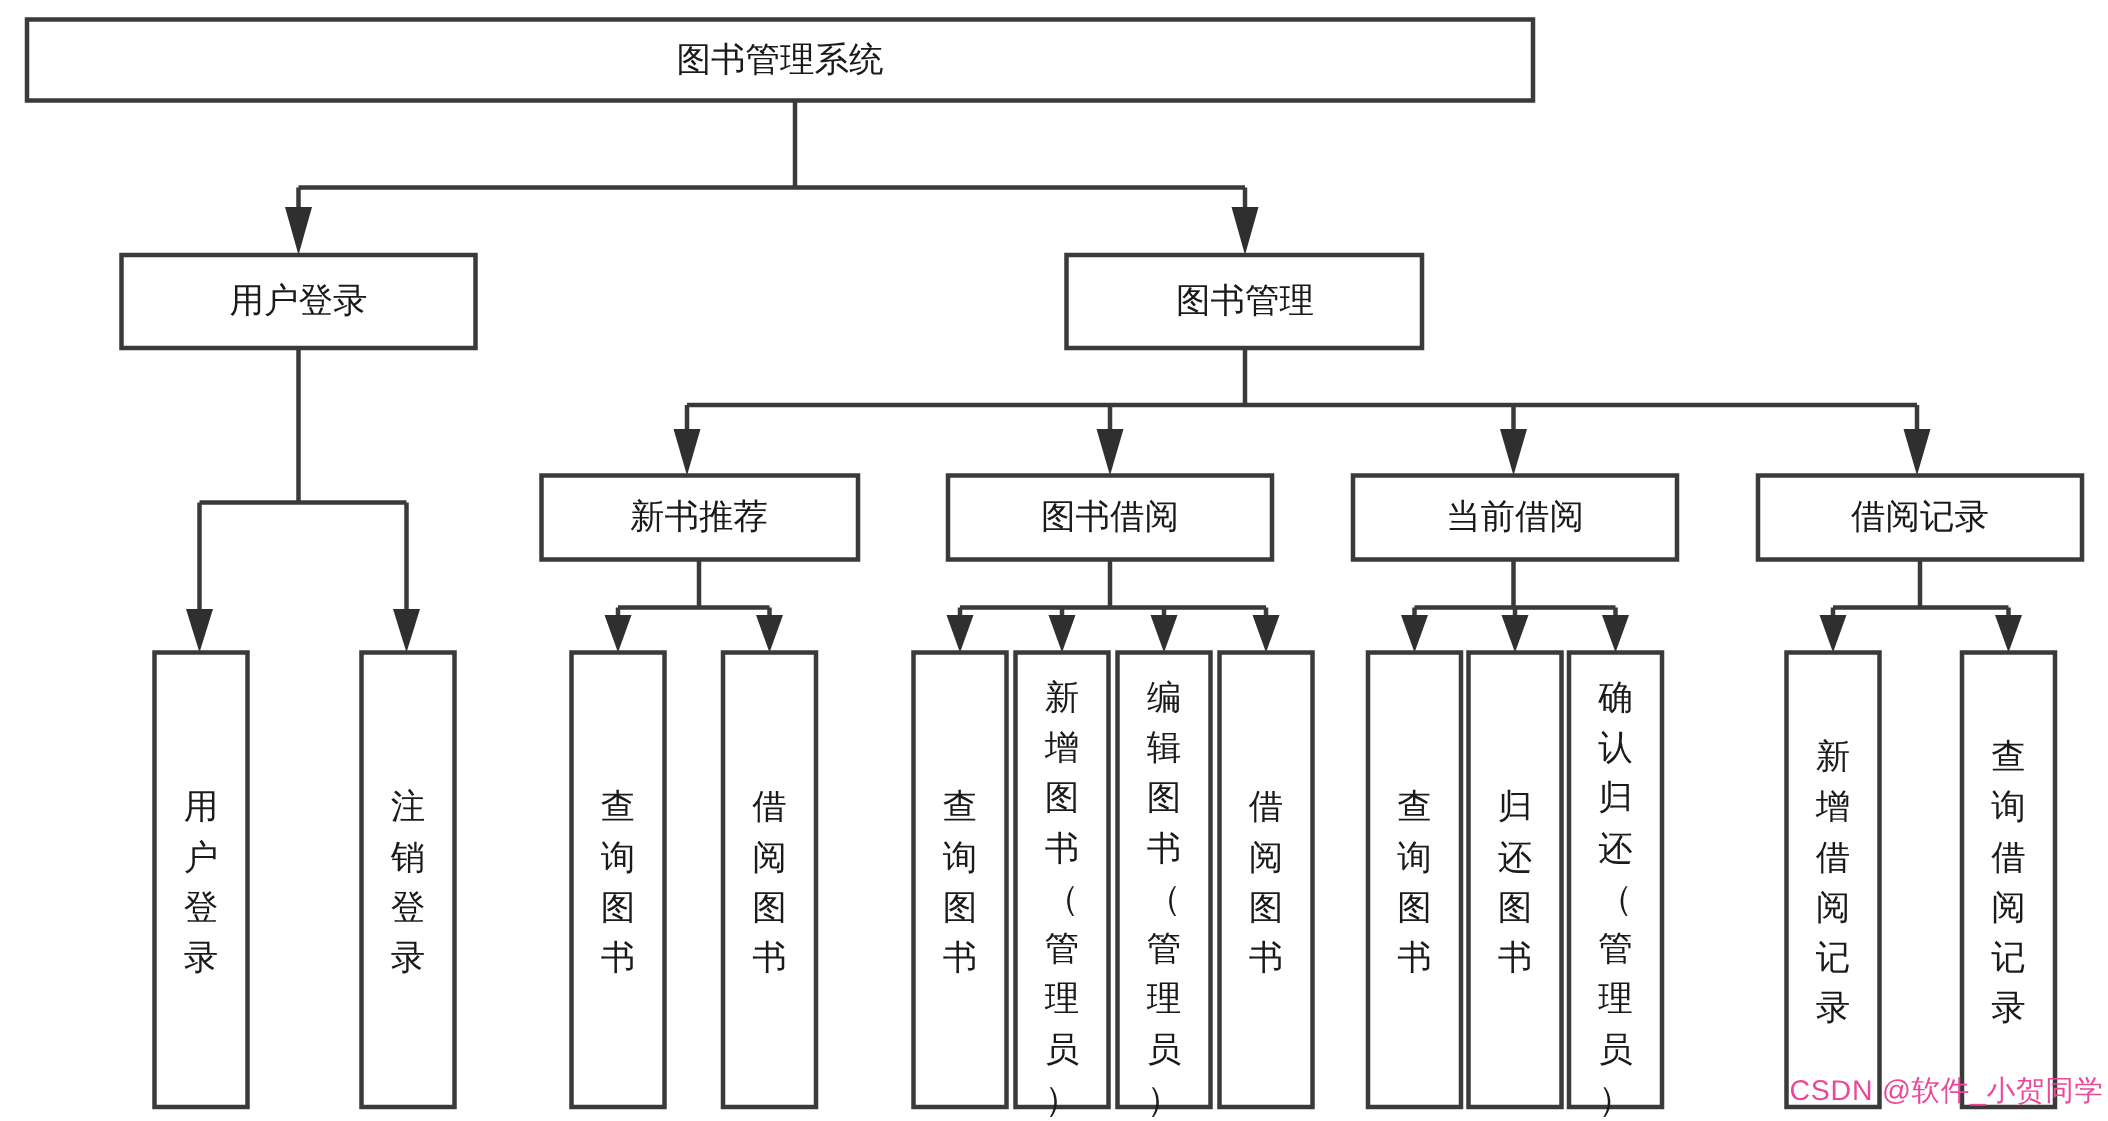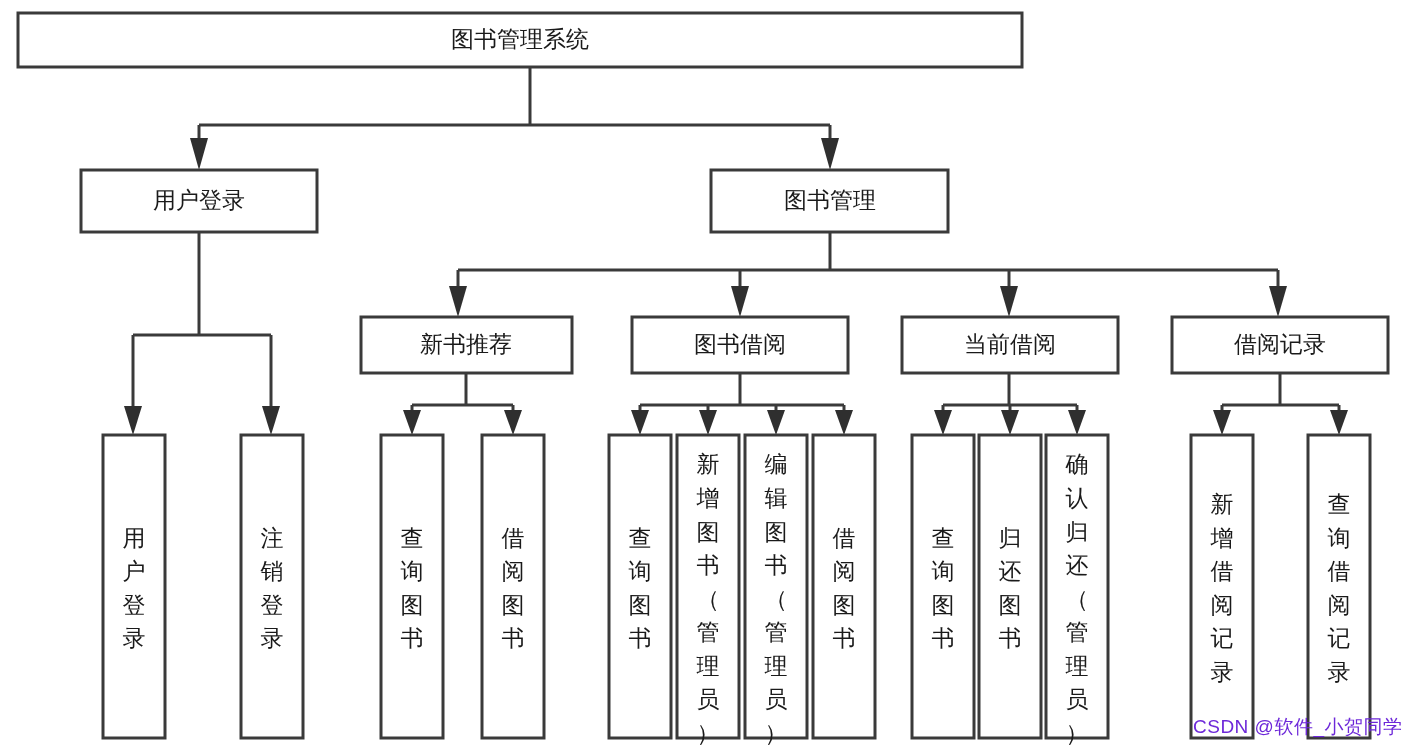--- a/index.html
+++ b/index.html
@@ -56,21 +56,21 @@
   .leaf-label {
     font-family: "Liberation Sans", "DejaVu Sans", sans-serif;
     font-size: 23px;
     fill: #1a1a1a;
     text-anchor: middle;
   }
   .watermark {
     position: absolute;
     font-family: "Liberation Sans", "DejaVu Sans", sans-serif;
     font-size: 19px;
-    color: #6d28d9;
+    color: #ec4899;
     white-space: nowrap;
     left: 1193px;
     top: 714px;
     letter-spacing: 0.5px;
   }
 </style>
 </head>
 <body>
 
 <div id="diagram-root">

